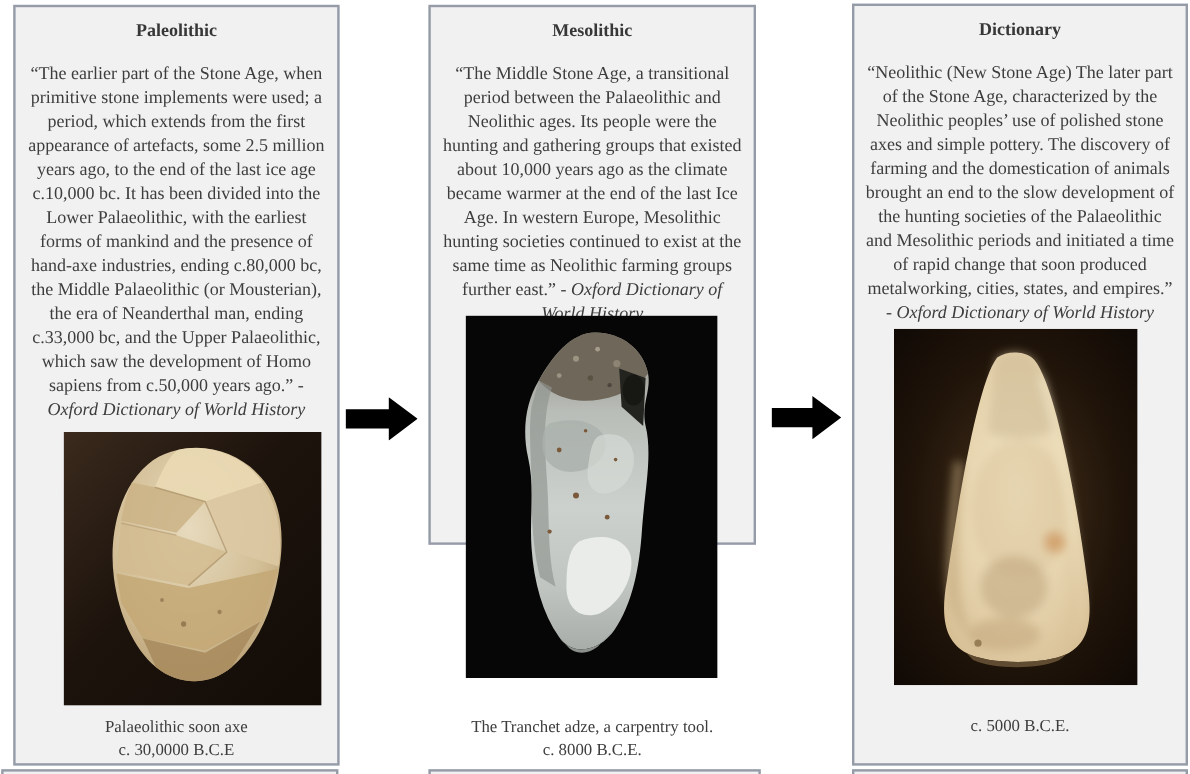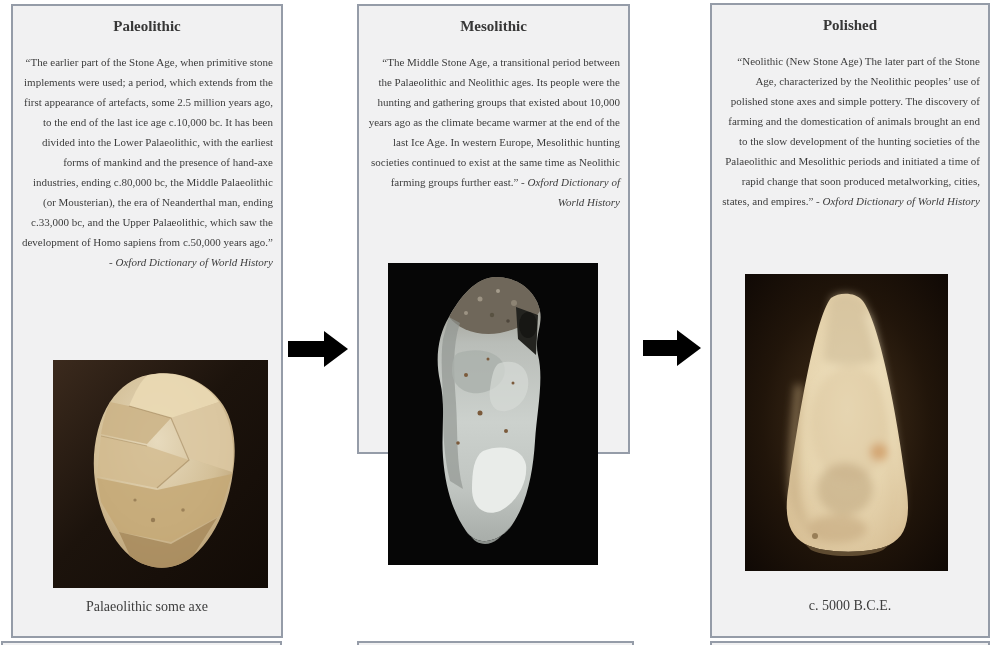--- a/index.html
+++ b/index.html
@@ -19,23 +19,23 @@
 
   .panel-title {
     margin-top:12px;
     text-align:center;
     font-size:15px;
     font-weight:bold;
     color:#373737;
   }
   .quote {
     margin:17px 8px 0 8px;
-    font-size:11px;
+    font-size:15px;
     line-height:20px;
-    text-align:right;
+    text-align:center;
   }
   .quote .src { font-style:italic; }
 
   .photo { position:absolute; line-height:0; }
   #photo1 { left:40px; top:354px; }
   #photo2 { left:29px; top:257px; }
   #photo3 { left:33px; top:269px; }
 
   .caption {
     position:absolute; left:0; right:0; top:591px;
@@ -87,21 +87,22 @@
         <path d="M66 172 L118 184 L164 158 L140 196 C122 211 97 212 77 196 Z" fill="#a88c5e" opacity="0.9"></path>
         <path d="M76 46 L118 58 L136 100 L104 128" stroke="#9c8257" stroke-width="1.2" fill="none" opacity="0.55"></path>
         <path d="M48 76 L94 86" stroke="#a68c60" stroke-width="1" fill="none" opacity="0.5"></path>
         <circle cx="100" cy="160" r="2.2" fill="#8a6f4a" opacity="0.8"></circle>
         <circle cx="82" cy="140" r="1.6" fill="#8a6f4a" opacity="0.7"></circle>
         <circle cx="130" cy="150" r="1.8" fill="#8a6f4a" opacity="0.7"></circle>
       </svg>
     </div>
 
     <div class="caption">
-      <div>Palaeolithic some axe</div>
+      <div>Palaeolithic soon axe</div>
+      <div>c. 30,0000 B.C.E</div>
     </div>
   </section>
 
   <div class="arrow" id="arrow1">
     <svg width="60" height="36" viewBox="0 0 60 36" aria-hidden="true">
       <polygon points="0,10 36,10 36,0 60,18 36,36 36,26 0,26" fill="#000000"></polygon>
     </svg>
   </div>
 
   <section class="panel" id="panel2">
@@ -137,30 +138,34 @@
         <circle cx="78" cy="112" r="2" fill="#7b5a3b"></circle>
           <circle cx="92" cy="150" r="2.5" fill="#7b5a3b"></circle>
         <circle cx="118" cy="168" r="2" fill="#7b5a3b"></circle>
           <circle cx="70" cy="180" r="1.8" fill="#7b5a3b"></circle>
         <circle cx="125" cy="120" r="1.5" fill="#7b5a3b"></circle>
           <circle cx="100" cy="96" r="1.5" fill="#7b5a3b"></circle>
         <path d="M78 268 C90 285 112 279 124 262 L110 276 C100 284 88 282 82 272 Z" fill="#8b908c"></path>
       </svg>
     </div>
 
+    <div class="caption">
+      <div>The  Tranchet adze, a carpentry tool.</div>
+      <div>c. 8000 B.C.E.</div>
+    </div>
   </section>
 
   <div class="arrow" id="arrow2">
     <svg width="58" height="36" viewBox="0 0 58 36" aria-hidden="true">
       <polygon points="0,10 34,10 34,0 58,18 34,36 34,26 0,26" fill="#000000"></polygon>
     </svg>
   </div>
 
   <section class="panel" id="panel3">
-    <h2 class="panel-title">Polished</h2>
+    <h2 class="panel-title">Dictionary</h2>
     <p class="quote"><span>“Neolithic (New Stone Age) The later part of the Stone Age, characterized by the Neolithic peoples’ use of polished stone axes and simple pottery. The discovery of farming and the domestication of animals brought an end to the slow development of the hunting societies of the Palaeolithic and Mesolithic periods and initiated a time of rapid change that soon produced metalworking, cities, states, and empires.” - </span><span class="src">Oxford Dictionary of World History</span></p>
 
     <div class="photo" id="photo3">
       <svg width="203" height="297" viewBox="0 0 203 297" aria-hidden="true">
         <defs>
           <radialGradient id="bg3" cx="0.5" cy="0.5" r="0.75">
             <stop offset="0" stop-color="#46321c"></stop>
             <stop offset="0.55" stop-color="#21150a"></stop>
             <stop offset="1" stop-color="#0d0704"></stop>
           </radialGradient>

